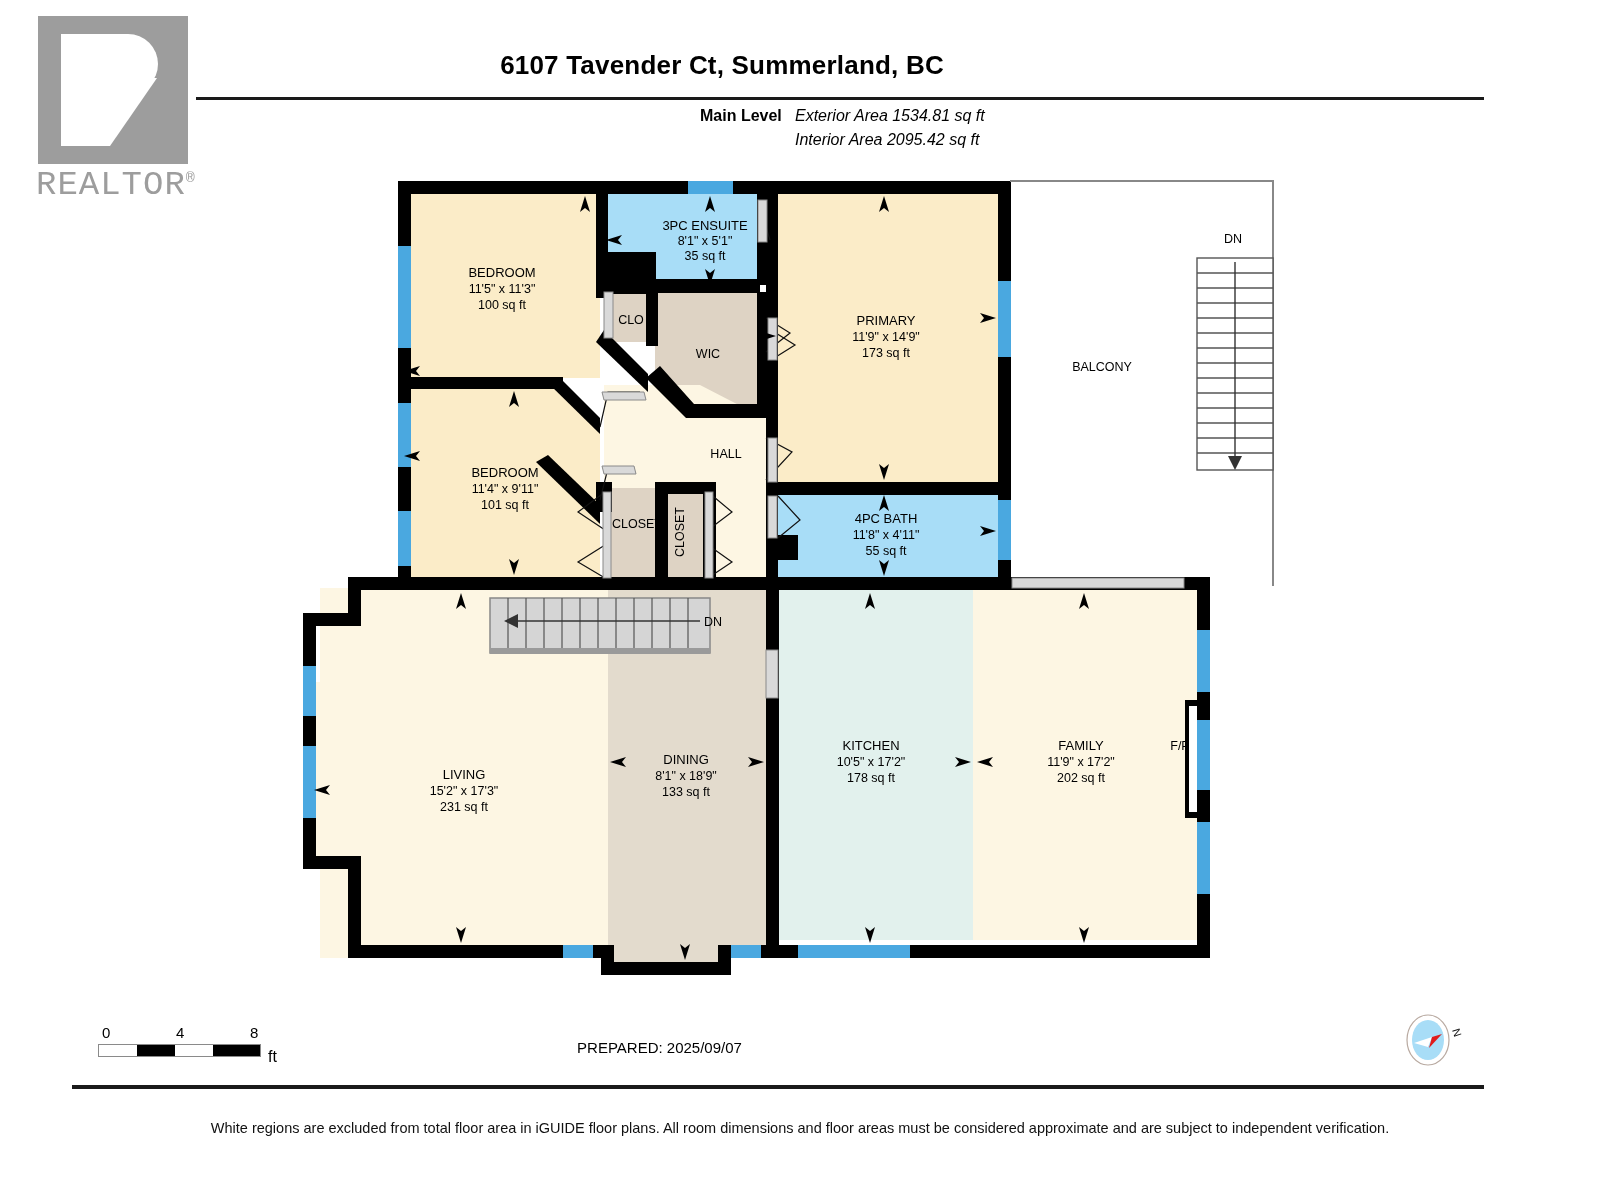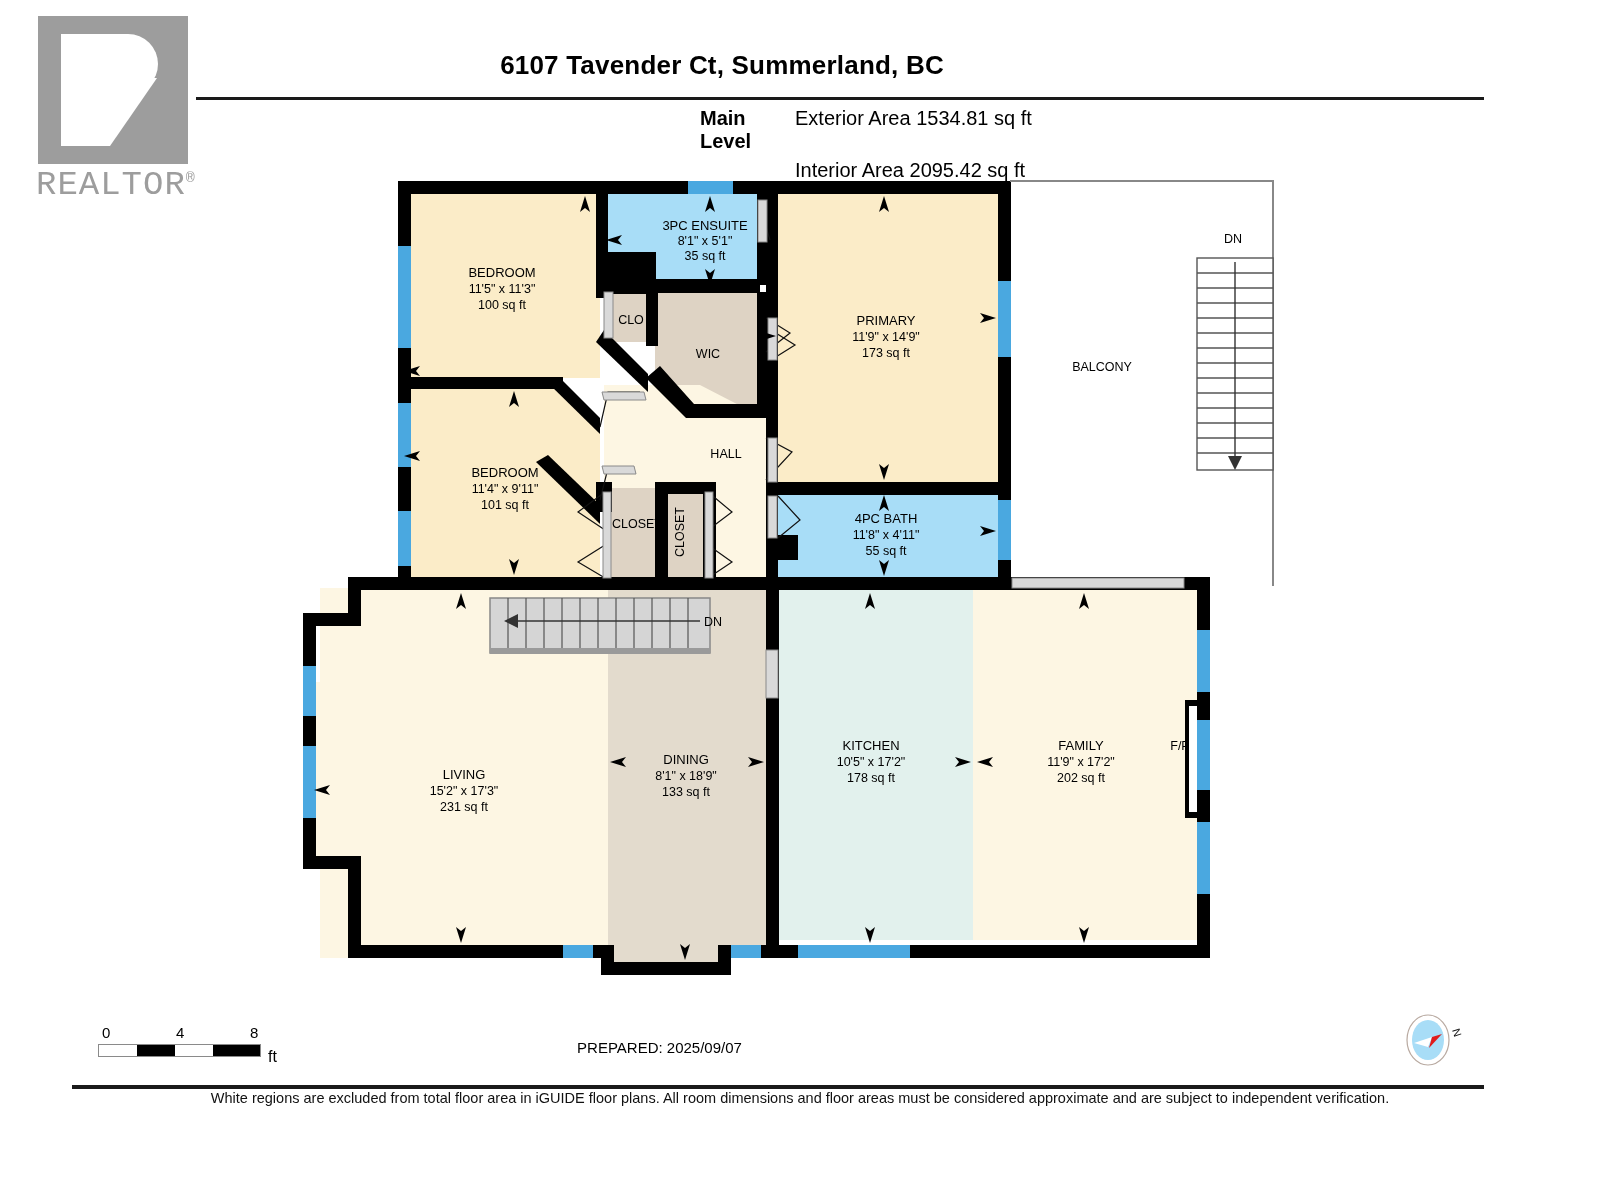--- a/index.html
+++ b/index.html
@@ -35,25 +35,25 @@
   #realtor-logo .rword sup{font-size:15px;vertical-align:super;}
 
   #plan-title{
     position:absolute;left:0;top:50px;width:1444px;text-align:center;
     font-size:26px;font-weight:bold;color:#000;letter-spacing:0.2px;
   }
   #header-rule{
     position:absolute;left:196px;top:97px;width:1288px;height:3px;background:#1a1a1a;
   }
   #level-block{
-    position:absolute;left:700px;top:107px;font-size:20px;color:#000;
+    position:absolute;left:700px;top:107px;font-size:16px;color:#000;
   }
   #level-block .row{display:flex;margin-bottom:6px;}
   #level-block .lv{font-weight:bold;width:95px;}
-  #level-block .ar{white-space:nowrap;}
+  #level-block .ar{white-space:nowrap;font-style:italic;}
 
   
   #floorplan{
     position:absolute;left:0;top:0;width:1600px;height:1200px;
   }
 
   
   #scalebar{position:absolute;left:98px;top:1024px;}
   #scalebar .nums{position:relative;width:165px;height:20px;font-size:15px;}
   #scalebar .nums span{position:absolute;top:0;}
@@ -62,21 +62,21 @@
   #scalebar .bar i{position:absolute;top:0;height:11px;background:#000;display:block;}
   #scalebar .ftlbl{position:absolute;left:170px;top:24px;font-size:16px;}
 
   #prepared{
     position:absolute;left:0;top:1039px;width:1319px;text-align:center;
     font-size:15px;color:#000;
   }
   #compass{position:absolute;left:1398px;top:1010px;width:70px;height:60px;}
   #footer-rule{position:absolute;left:72px;top:1085px;width:1412px;height:4px;background:#1a1a1a;}
   #disclaimer{
-    position:absolute;left:0;top:1090px;width:1600px;text-align:center;
+    position:absolute;left:0;top:1120px;width:1600px;text-align:center;
     font-size:14.5px;color:#111;
   }
   .lbl{font-size:12.5px;fill:#000;font-family:"Liberation Sans",sans-serif;text-anchor:middle;}
   .lbl-b{font-size:13px;}
 </style>
 </head>
 <body>
 
 <div id="realtor-logo">
   <div class="rbox"></div>

